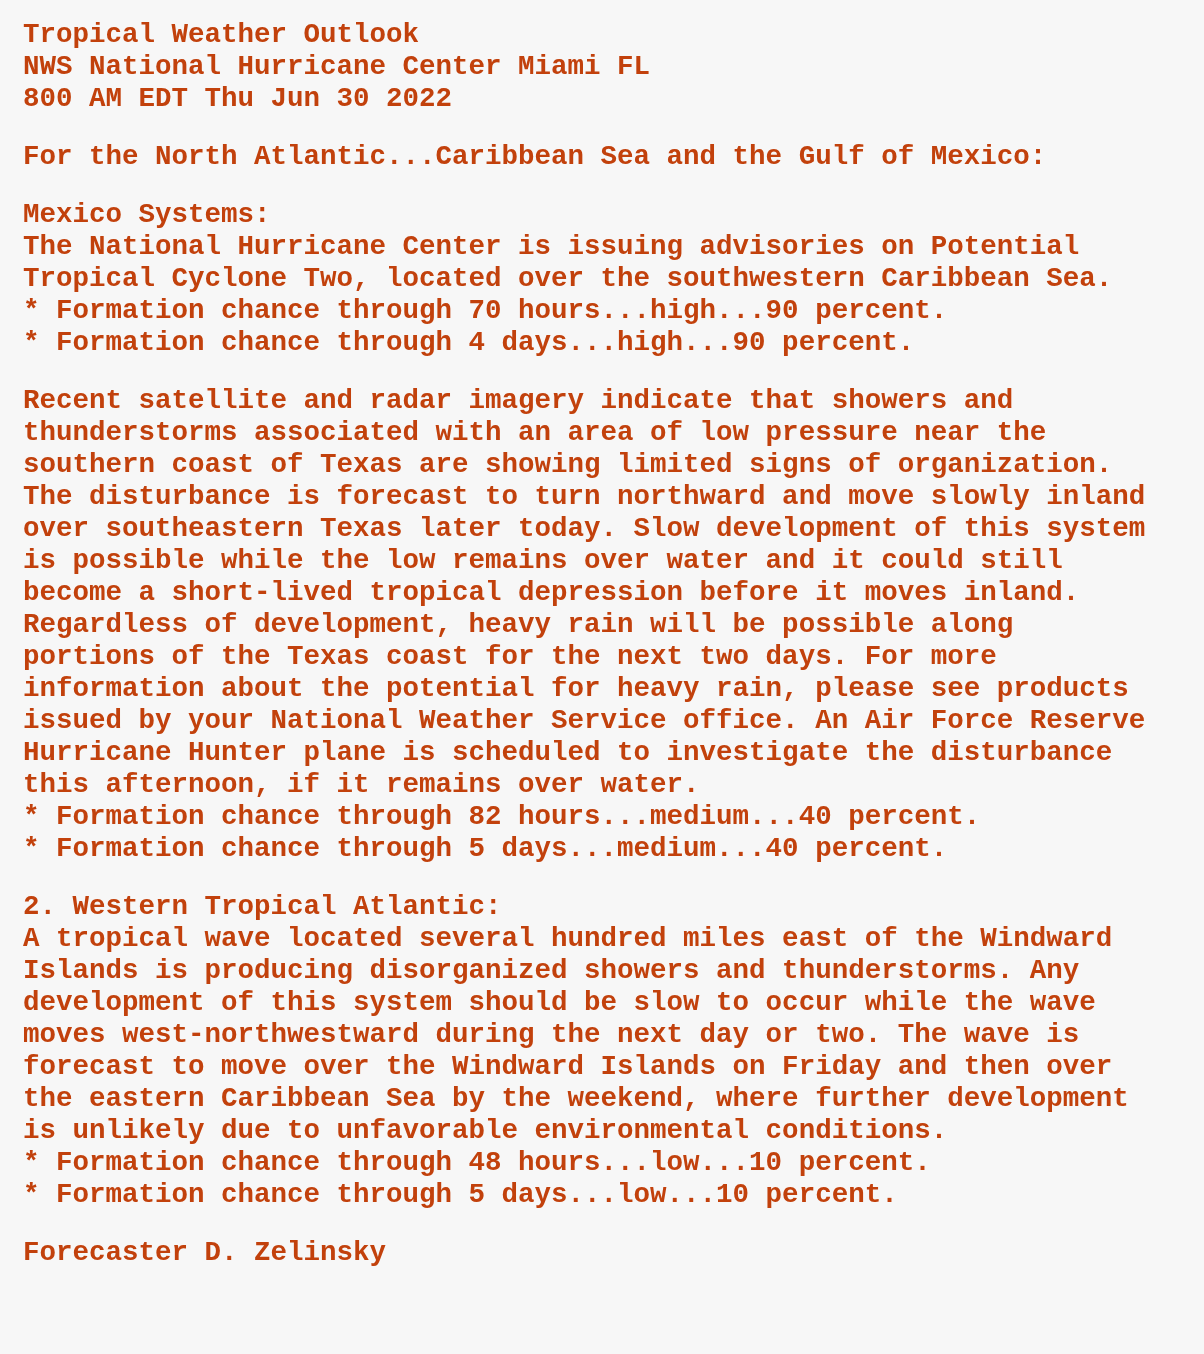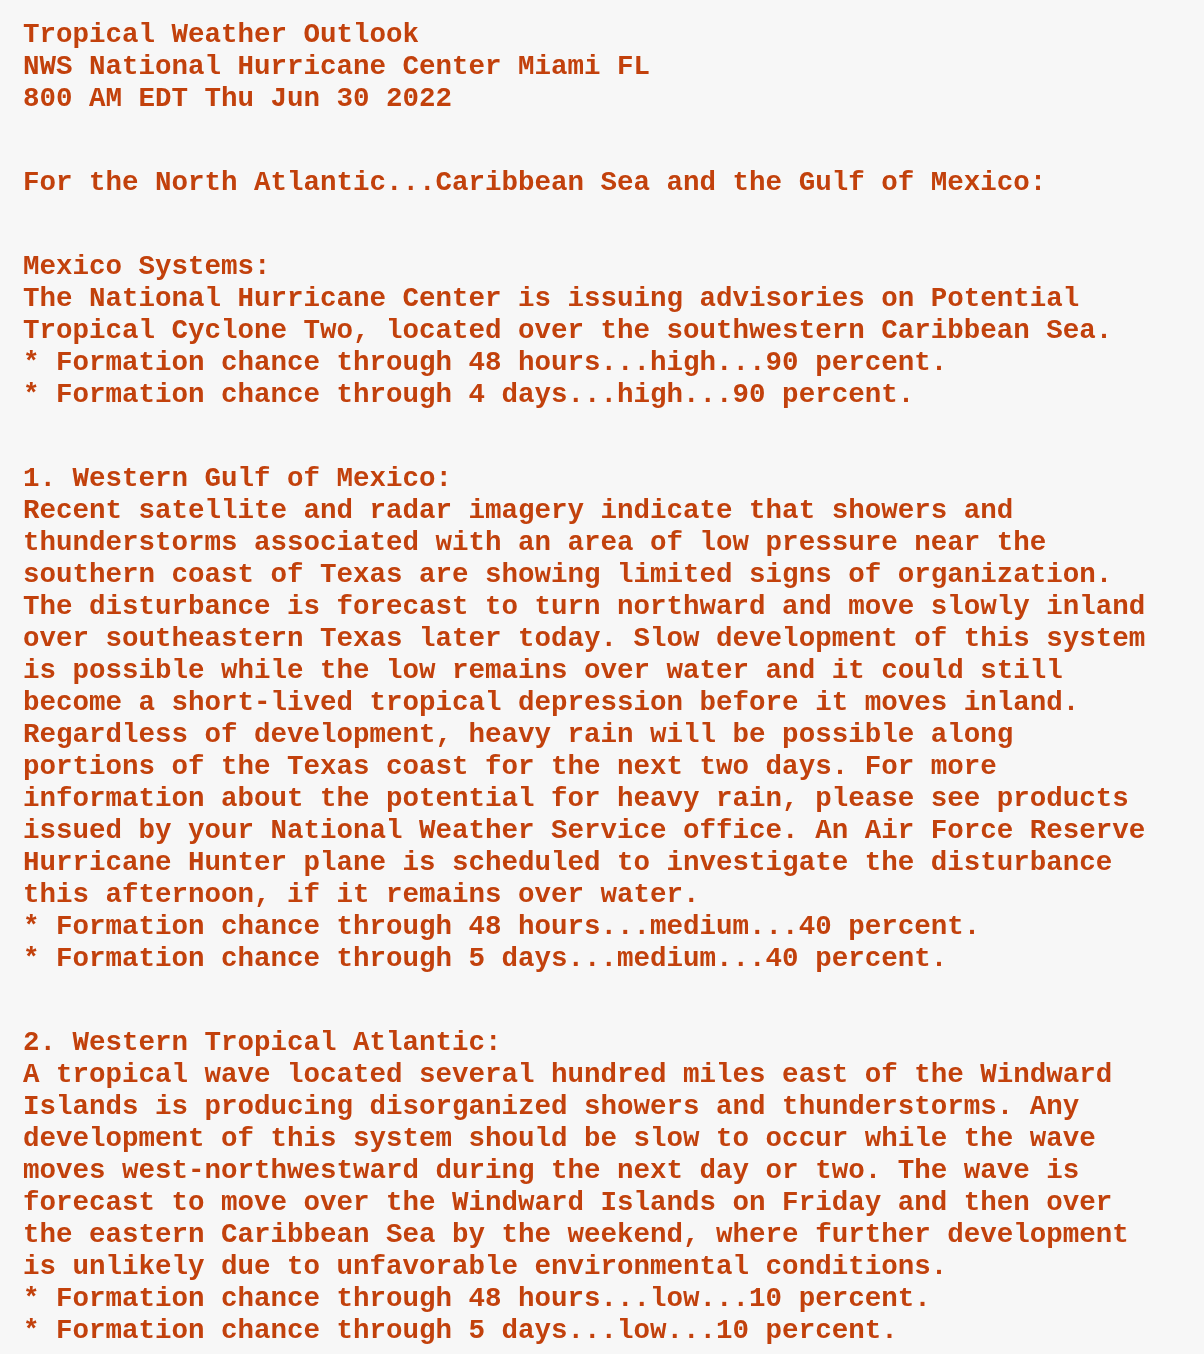--- a/index.html
+++ b/index.html
@@ -16,21 +16,21 @@
     font-weight: bold;
     font-size: 27.5px;
     line-height: 32px;
     color: #c2410c;
     background: #f7f7f7;
   }
   .doc .line, .doc .lines {
     white-space: pre;
   }
   .block + .block {
-    margin-top: 52px; 
+    margin-top: 26px; 
   }
 </style>
 </head>
 <body>
 
 <div class="doc">
 
   <div class="block">
     <div class="line">Tropical Weather Outlook</div>
     <div class="line">NWS National Hurricane Center Miami FL</div>
@@ -38,40 +38,39 @@
   </div>
 
   <div class="block">
     <div class="line">For the North Atlantic...Caribbean Sea and the Gulf of Mexico:</div>
   </div>
 
   <div class="block">
     <div class="line">Mexico Systems:</div>
     <div class="lines">The National Hurricane Center is issuing advisories on Potential
 Tropical Cyclone Two, located over the southwestern Caribbean Sea.</div>
-    <div class="line">* Formation chance through 48 hours...high...90 percent.</div>
+    <div class="line">* Formation chance through 70 hours...high...90 percent.</div>
     <div class="line">* Formation chance through 4 days...high...90 percent.</div>
   </div>
 
   <div class="block">
-    <div class="line">1. Western Gulf of Mexico:</div>
     <div class="lines">Recent satellite and radar imagery indicate that showers and
 thunderstorms associated with an area of low pressure near the
 southern coast of Texas are showing limited signs of organization.
 The disturbance is forecast to turn northward and move slowly inland
 over southeastern Texas later today. Slow development of this system
 is possible while the low remains over water and it could still
 become a short-lived tropical depression before it moves inland.
 Regardless of development, heavy rain will be possible along
 portions of the Texas coast for the next two days. For more
 information about the potential for heavy rain, please see products
 issued by your National Weather Service office. An Air Force Reserve
 Hurricane Hunter plane is scheduled to investigate the disturbance
 this afternoon, if it remains over water.</div>
-    <div class="line">* Formation chance through 48 hours...medium...40 percent.</div>
+    <div class="line">* Formation chance through 82 hours...medium...40 percent.</div>
     <div class="line">* Formation chance through 5 days...medium...40 percent.</div>
   </div>
 
   <div class="block">
     <div class="line">2. Western Tropical Atlantic:</div>
     <div class="lines">A tropical wave located several hundred miles east of the Windward
 Islands is producing disorganized showers and thunderstorms. Any
 development of this system should be slow to occur while the wave
 moves west-northwestward during the next day or two. The wave is
 forecast to move over the Windward Islands on Friday and then over

